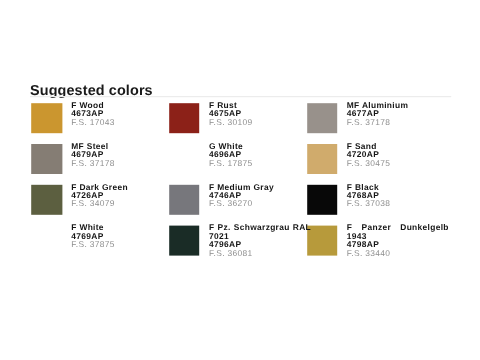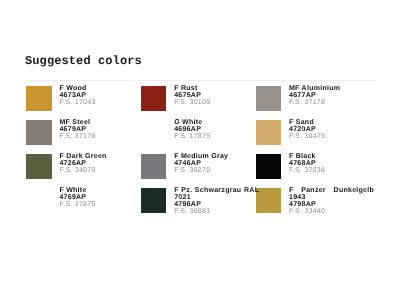--- a/index.html
+++ b/index.html
@@ -24,27 +24,26 @@
     position: absolute;
     left: 0;
     top: 0;
     width: 400px;
     height: 300px;
     background: #ffffff;
   }
   #title {
     position: absolute;
     left: 25px;
-    top: 54px;
+    top: 68px;
     font-size: 12px;
     font-weight: bold;
     color: #1a1a1a;
     letter-spacing: 0.1px;
     white-space: nowrap;
-    font-family: Liberation Mono, monospace;
   }
   #divider {
     position: absolute;
     left: 25px;
     top: 80px;
     width: 351px;
     height: 1px;
     background: #ececec;
   }
   #grid {

